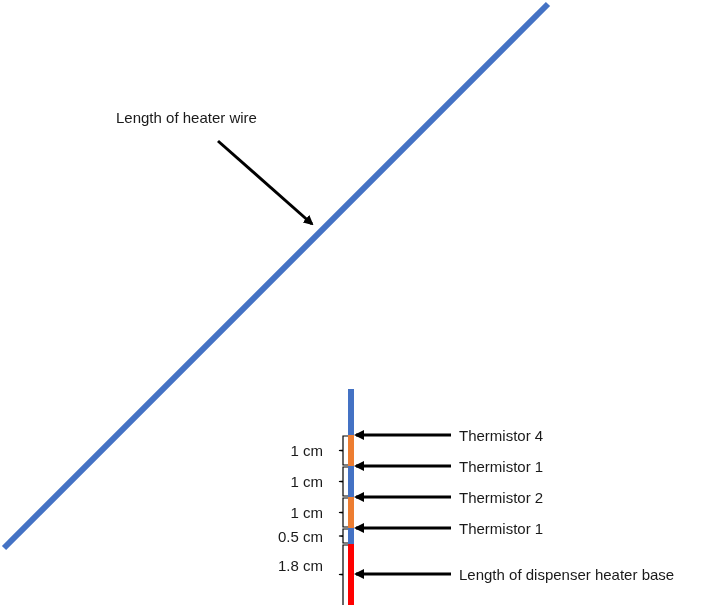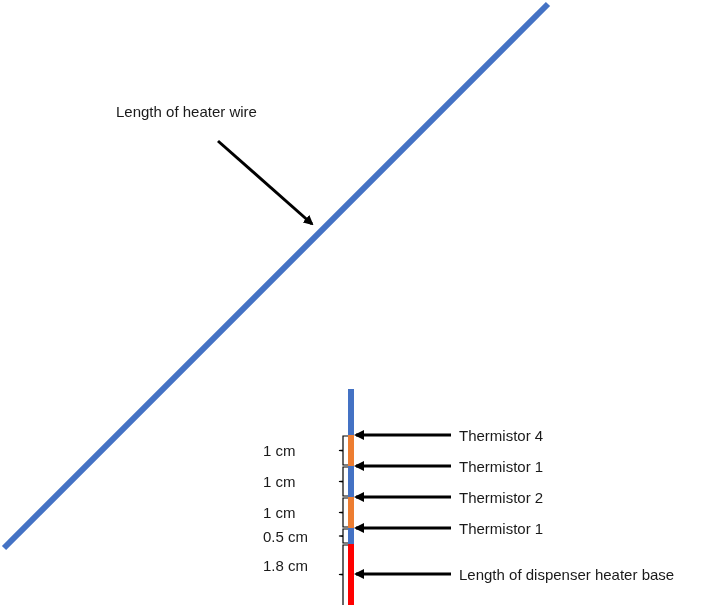--- a/index.html
+++ b/index.html
@@ -1,20 +1,20 @@
 <!DOCTYPE html>
 <html><head>
   <meta charset="utf-8">
   <style>
     html, body { margin: 0; padding: 0; background: #ffffff; }
     body { width: 716px; height: 605px; overflow: hidden; position: relative;
            font-family: "Liberation Sans", "DejaVu Sans", sans-serif; }
     #canvas { position: absolute; left: 0; top: 0; }
     .lbl { position: absolute; font-size: 15px; color: #1a1a1a; white-space: nowrap; line-height: 1; }
-    .dim { position: absolute; font-size: 15px; color: #1a1a1a; white-space: nowrap; line-height: 1; text-align: left; width: 60px; }
+    .dim { position: absolute; font-size: 15px; color: #1a1a1a; white-space: nowrap; line-height: 1; text-align: right; width: 60px; }
   </style>
 </head>
 <body>
 
 <svg id="canvas" width="716" height="605" viewBox="0 0 716 605">
   <defs>
     <marker id="ah" markerWidth="10" markerHeight="10" refX="8" refY="5" orient="auto" markerUnits="userSpaceOnUse">
       <path d="M0,0 L10,5 L0,10 Z" fill="#000"></path>
     </marker>
   </defs>
@@ -47,21 +47,21 @@
 
   <g stroke="#000" stroke-width="3">
     <line x1="451" y1="435" x2="356" y2="435" marker-end="url(#ah)"></line>
     <line x1="451" y1="466" x2="356" y2="466" marker-end="url(#ah)"></line>
     <line x1="451" y1="497" x2="356" y2="497" marker-end="url(#ah)"></line>
     <line x1="451" y1="528" x2="356" y2="528" marker-end="url(#ah)"></line>
     <line x1="451" y1="574" x2="356" y2="574" marker-end="url(#ah)"></line>
   </g>
 </svg>
 
-<div class="lbl" style="left:116px; top:104px;">Length of heater wire</div>
+<div class="lbl" style="left:116px; top:110px;">Length of heater wire</div>
 
 <div class="lbl" style="left:459px; top:428px;">Thermistor 4</div>
 <div class="lbl" style="left:459px; top:459px;">Thermistor 1</div>
 <div class="lbl" style="left:459px; top:490px;">Thermistor 2</div>
 <div class="lbl" style="left:459px; top:521px;">Thermistor 1</div>
 <div class="lbl" style="left:459px; top:567px;">Length of dispenser heater base</div>
 
 <div class="dim" style="left:263px; top:443px;">1 cm</div>
 <div class="dim" style="left:263px; top:474px;">1 cm</div>
 <div class="dim" style="left:263px; top:505px;">1 cm</div>

